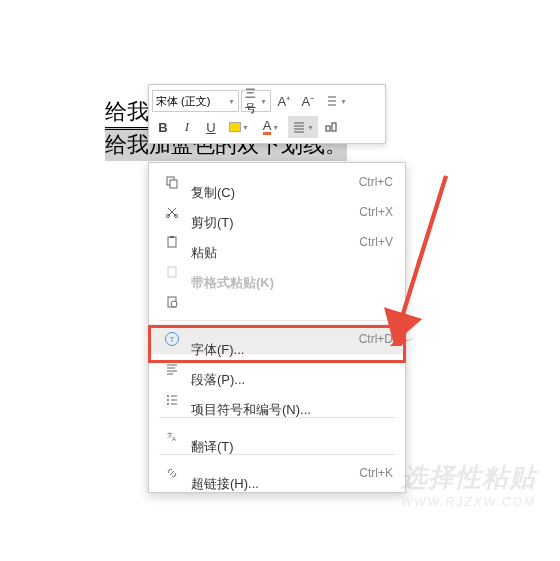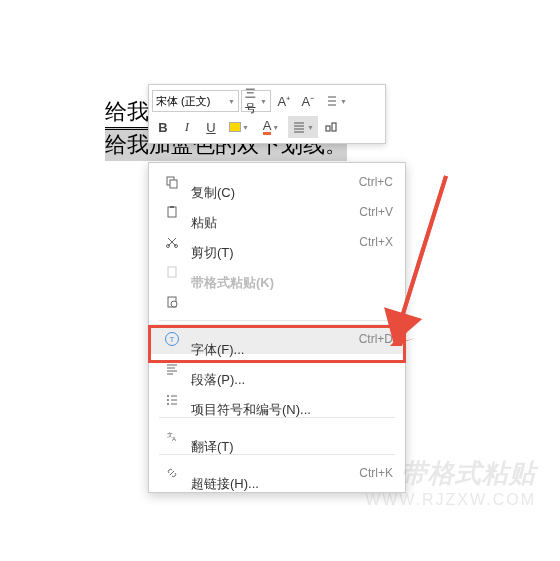--- a/index.html
+++ b/index.html
@@ -57,21 +57,21 @@
       pointer-events: none;
       z-index: 100;
     }
     .arrow-svg { position: absolute; top: 166px; left: 346px; width: 110px; height: 190px; z-index: 101; pointer-events: none; }
     
     .watermark {
       position: absolute; right: 24px; bottom: 52px;
       text-align: right; opacity: 0.22; color: #999;
     }
     .watermark-main { font-size: 26px; font-weight: bold; font-style: italic; letter-spacing: 1px; }
-    .watermark-sub { font-size: 16px; letter-spacing: 2px; }
+    .watermark-sub { font-size: 12px; letter-spacing: 2px; font-style: italic; }
   </style>
 </head>
 <body>
 
 <div class="document-area">
   <div class="text-line">
     <span class="double-underline">给我</span>
   </div>
   <div class="text-line selected">给我加蓝色的双下划线。</div>
 </div>
@@ -129,37 +129,37 @@
           <rect x="2" y="2" width="7" height="8" fill="none" stroke="#666"></rect>
           <rect x="5" y="5" width="7" height="8" fill="#fff" stroke="#666"></rect>
         </svg>
       </span>
     <span class="menu-label">复制(C)</span>
     <span class="menu-shortcut">Ctrl+C</span>
   </div>
   <div class="menu-item">
     <span class="menu-icon">
         <svg width="14" height="14" viewBox="0 0 14 14">
-          <rect x="3" y="2" width="8" height="10" fill="none" stroke="#666"></rect>
-          <rect x="5" y="1" width="4" height="2" fill="#666"></rect>
-        </svg>
-      </span>
-    <span class="menu-label">粘贴</span>
-    <span class="menu-shortcut">Ctrl+V</span>
-  </div>
-  <div class="menu-item">
-    <span class="menu-icon">
-        <svg width="14" height="14" viewBox="0 0 14 14">
           <path d="M3 3l8 8M11 3l-8 8" stroke="#666"></path>
           <circle cx="3" cy="11" r="1.5" fill="none" stroke="#666"></circle>
           <circle cx="11" cy="11" r="1.5" fill="none" stroke="#666"></circle>
         </svg>
       </span>
     <span class="menu-label">剪切(T)</span>
     <span class="menu-shortcut">Ctrl+X</span>
+  </div>
+  <div class="menu-item">
+    <span class="menu-icon">
+        <svg width="14" height="14" viewBox="0 0 14 14">
+          <rect x="3" y="2" width="8" height="10" fill="none" stroke="#666"></rect>
+          <rect x="5" y="1" width="4" height="2" fill="#666"></rect>
+        </svg>
+      </span>
+    <span class="menu-label">粘贴</span>
+    <span class="menu-shortcut">Ctrl+V</span>
   </div>
   <div class="menu-item disabled">
     <span class="menu-icon">
         <svg width="14" height="14" viewBox="0 0 14 14">
           <rect x="3" y="2" width="8" height="10" fill="none" stroke="#ccc"></rect>
         </svg>
       </span>
     <span class="menu-label">带格式粘贴(K)</span>
   </div>
   <div class="menu-item">
@@ -230,15 +230,15 @@
         <path d="M8 0L0 5L8 10z" fill="#e74c3c"></path>
       </marker>
     </defs>
   <line x1="100" y1="10" x2="50" y2="170" stroke="#e74c3c" stroke-width="4" marker-start="url(#ah)" transform="rotate(180 75 90)"></line>
   <line x1="100" y1="10" x2="50" y2="170" stroke="#e74c3c" stroke-width="4"></line>
   <path d="M44 180 L60 165 L58 175 L70 172" fill="#e74c3c"></path>
   <polygon points="44,180 62,162 56,180" fill="#e74c3c"></polygon>
 </svg>
 
 <div class="watermark">
-  <div class="watermark-main">带格式粘贴</div>
+  <div class="watermark-main">选择性粘贴</div>
   <div class="watermark-sub">WWW.RJZXW.COM</div>
 </div>
 
 </body></html>

